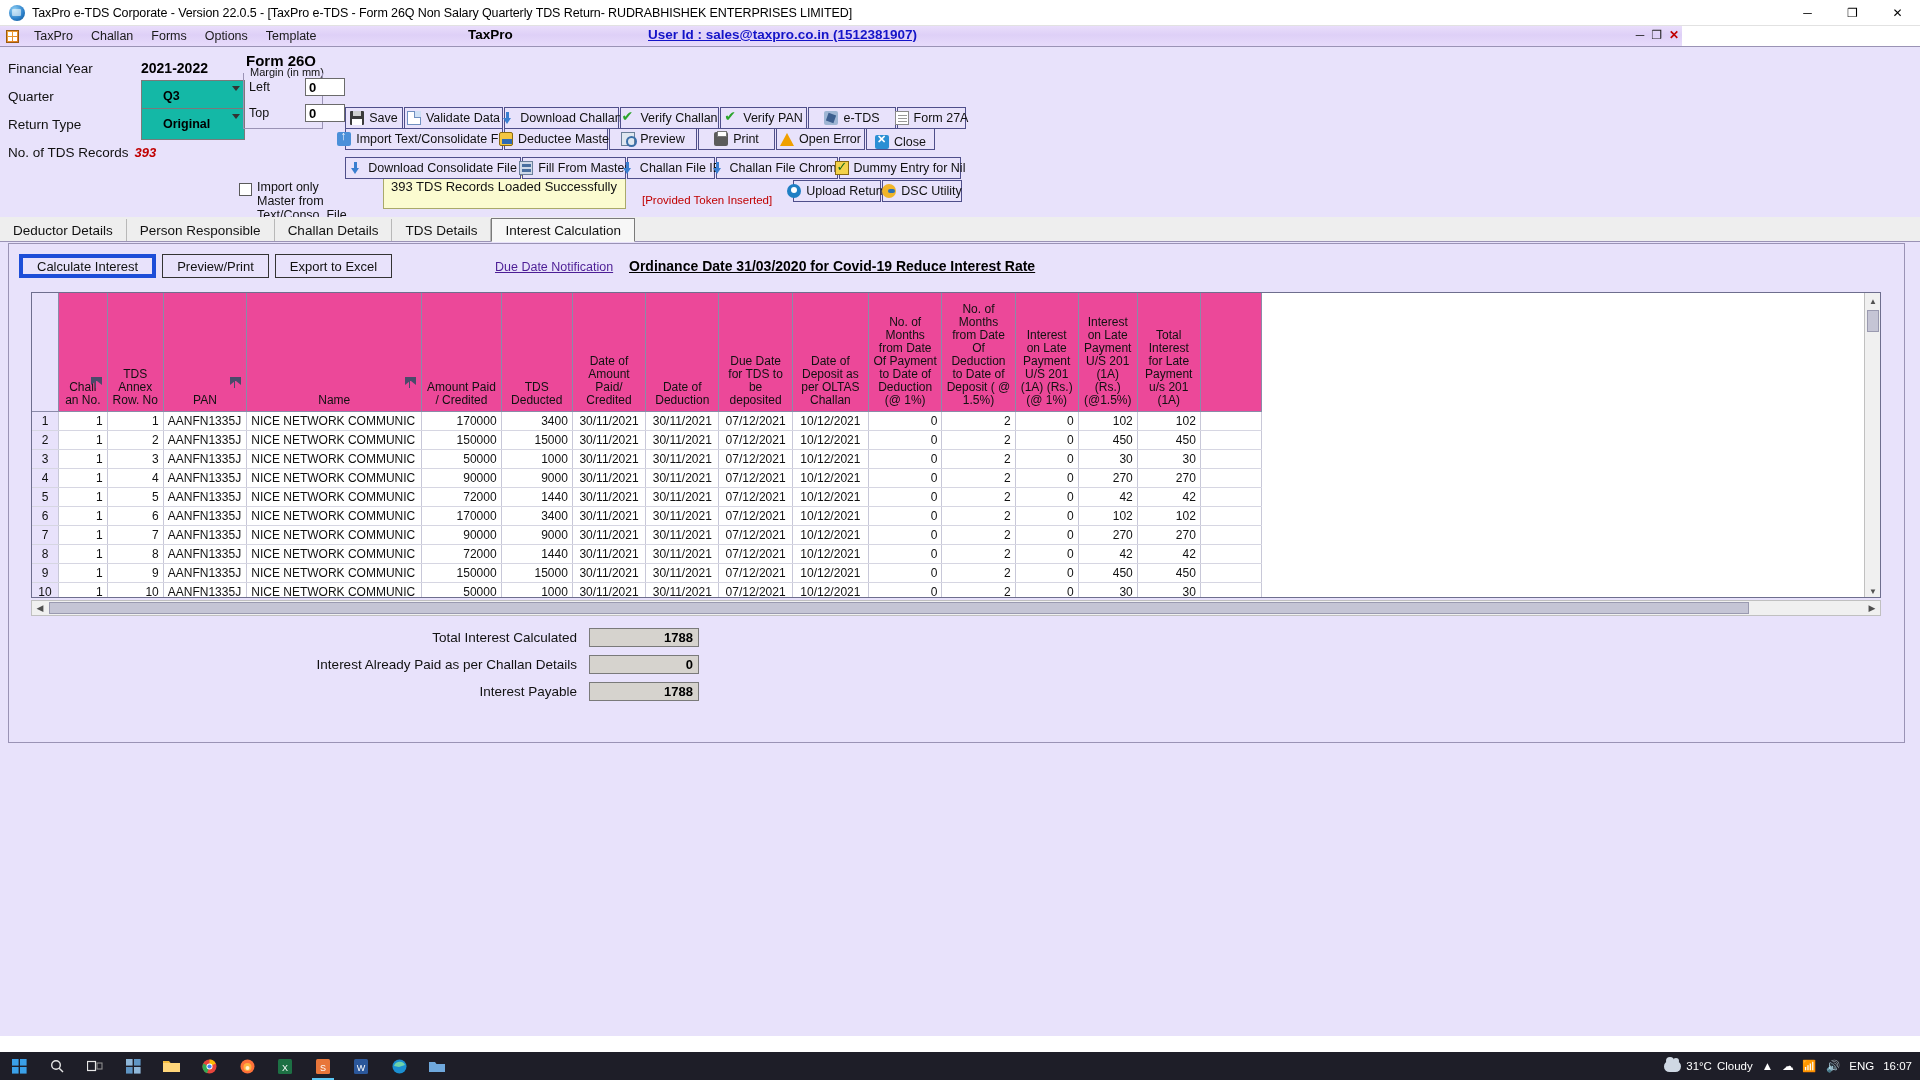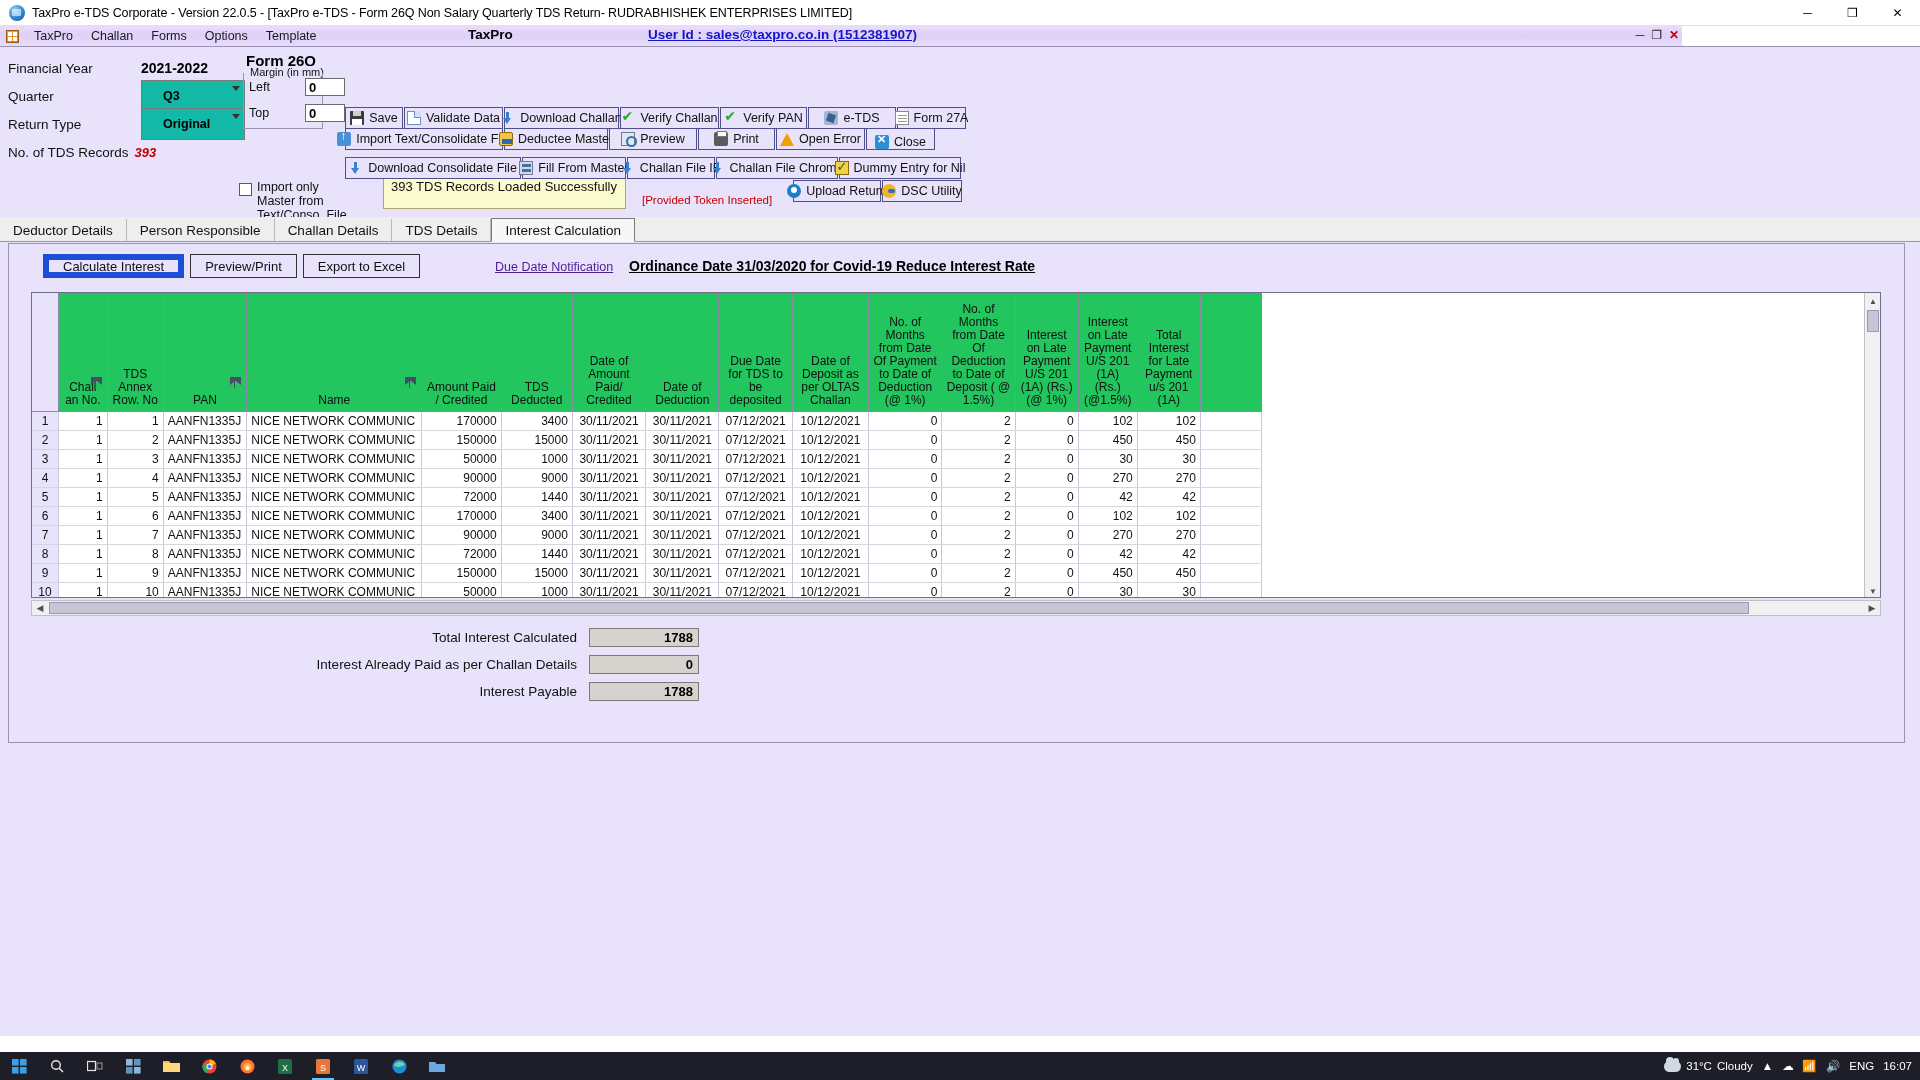--- a/index.html
+++ b/index.html
@@ -210,38 +210,38 @@
   .card {
     position: absolute; left: 8px; top: 196px; width: 1897px; height: 500px;
     background: #e8e2fb; border: 1px solid #9a93b5;
   }
   .actionbar { position: absolute; left: 10px; top: 10px; display: flex; gap: 6px; align-items: center; }
   .abtn {
     height: 24px; padding: 0 14px; background: #e8e2fb;
     border: 1px solid #333; font-size: 13px; color: #111;
     display: flex; align-items: center;
   }
-  .abtn.primary { border: 6px solid #1d4ed8; margin-left: 24px; }
+  .abtn.primary { border: 4px solid #1d4ed8; }
   .link-sm {
     position: absolute; left: 486px; top: 16px; font-size: 12.5px;
     color: #4c1d95; text-decoration: underline; white-space: nowrap; text-align: right;
   }
   .link-lg {
     position: absolute; left: 620px; top: 14px; font-size: 14px; font-weight: bold;
     color: #000000; text-decoration: underline; white-space: nowrap;
   }
 
   
   .gridwrap {
     position: absolute; left: 22px; top: 48px; width: 1850px; height: 306px;
     border: 1px solid #6e6e8e; background: #fff; overflow: hidden;
   }
   table.grid { border-collapse: collapse; table-layout: fixed; width: 1230px; }
   table.grid th {
-    background: #22c55e; border-right: 1px solid #8a8aa8; border-bottom: 1px solid #8a8aa8;
+    background: #ec4899; border-right: 1px solid #8a8aa8; border-bottom: 1px solid #8a8aa8;
     font-size: 12px; font-weight: normal; color: #111;
     vertical-align: bottom; padding: 2px 4px 4px 4px;
     height: 118px; position: relative; line-height: 13px;
   }
   table.grid th.corner { width: 26px; background:#e8e2fb; }
   table.grid td {
     border-right: 1px solid #c8c8d8; border-bottom: 1px solid #d6d6e2;
     font-size: 12px; color: #111; height: 19px; padding: 0 4px;
     white-space: nowrap; overflow: hidden;
   }

